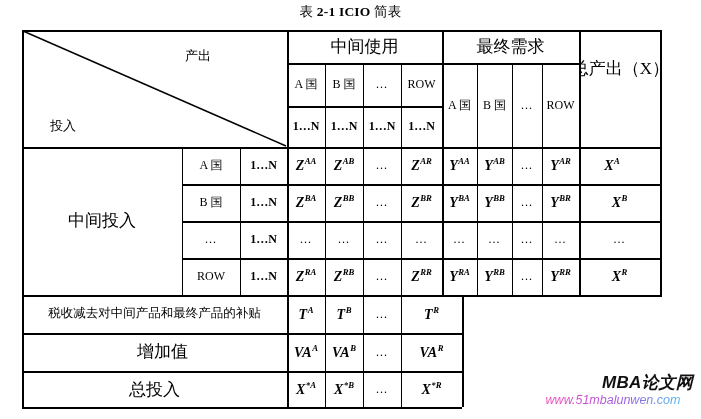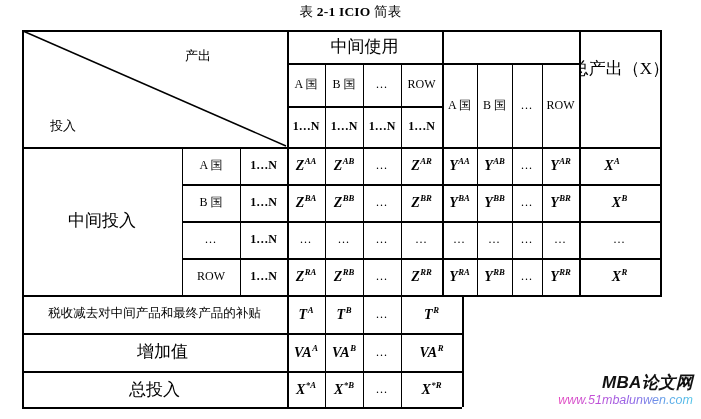--- a/index.html
+++ b/index.html
@@ -132,20 +132,21 @@
     font-family: "Liberation Sans", sans-serif;
     font-style: italic;
     font-size: 12.5px;
     line-height: 1.2;
     background-image: linear-gradient(90deg,#ff47b0 0%, #c24fd6 38%, #8f63e6 62%, #5aa8e8 85%, #4fc3e8 100%);
     -webkit-background-clip: text;
     background-clip: text;
     color: transparent;
     -webkit-text-fill-color: transparent;
     white-space: nowrap;
+    text-align: center;
   }
 </style>
 </head>
 <body>
 
 <div id="page-root">
 
   <div class="table-title">
     <span>表 </span><span class="tt-bold">2-1 ICIO</span><span> 简表</span>
   </div>
@@ -154,20 +155,21 @@
 
     <div class="corner-box">
       <svg width="265" height="117" viewBox="0 0 265 117" aria-hidden="true">
         <line x1="1" y1="1" x2="264" y2="116" stroke="#000" stroke-width="1.4"></line>
       </svg>
       <div class="corner-label out">产出</div>
       <div class="corner-label in">投入</div>
     </div>
 
     <div class="cell cn" style="left:265px; top:0; width:155px; height:33px;">中间使用</div>
+    <div class="cell cn" style="left:420px; top:0; width:137px; height:33px;">最终需求</div>
     <div class="cell cn" style="left:557px; top:0; width:83px; height:62px; align-items:flex-start; padding-top:30px;">总产出（X）</div>
 
     <div class="cell small" style="left:265px; top:33px; width:38px; height:43px;">A 国</div>
     <div class="cell small" style="left:303px; top:33px; width:38px; height:43px;">B 国</div>
     <div class="cell small ell" style="left:341px; top:33px; width:38px; height:43px;">...</div>
     <div class="cell small" style="left:379px; top:33px; width:41px; height:43px;">ROW</div>
 
     <div class="cell small" style="left:265px; top:76px; width:38px; height:41px; font-weight:bold;">1…N</div>
     <div class="cell small" style="left:303px; top:76px; width:38px; height:41px; font-weight:bold;">1…N</div>
     <div class="cell small" style="left:341px; top:76px; width:38px; height:41px; font-weight:bold;">1…N</div>

